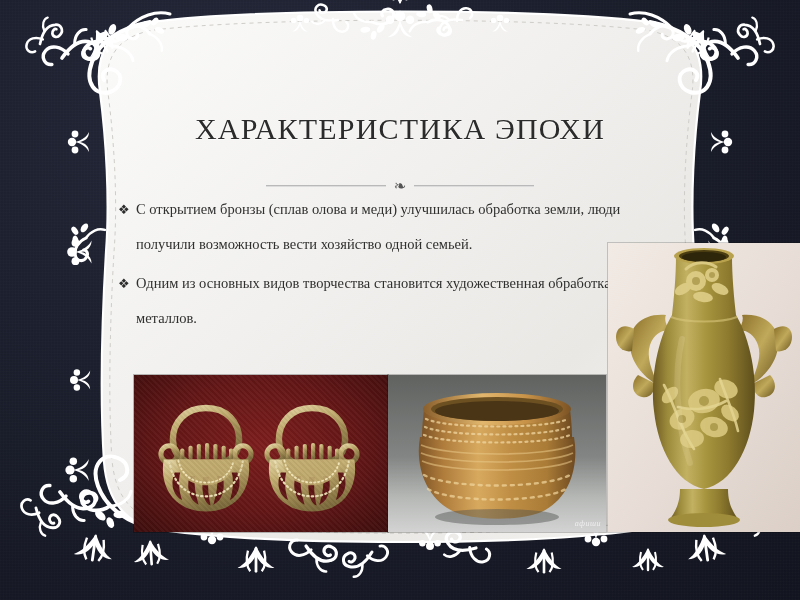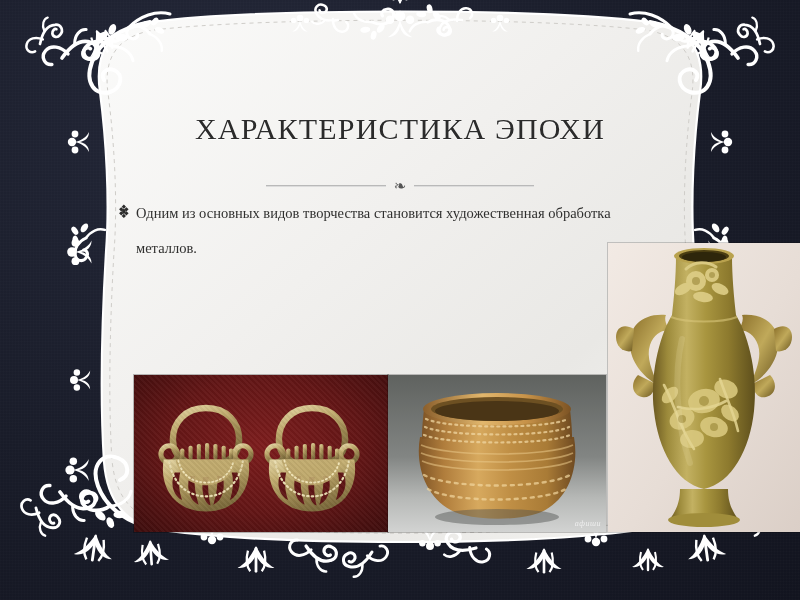--- a/index.html
+++ b/index.html
@@ -305,20 +305,21 @@
 
   <div class="divider">
     <span class="rule"></span>
     <span class="flourish">❧</span>
     <span class="rule"></span>
   </div>
 
   <div class="body">
     <div class="bullet">
       <span class="marker">❖</span>
+      <span>С открытием бронзы (сплав олова и меди) улучшилась обработка земли, люди получили возможность вести хозяйство одной семьей.</span>
     </div>
     <div class="bullet">
       <span class="marker">❖</span>
       <span>Одним из основных видов творчества становится художественная обработка металлов.</span>
     </div>
   </div>
 
   <div class="photo" id="photo-earrings">
     <svg class="art" viewBox="0 0 254 157" preserveAspectRatio="none">
       <defs>

